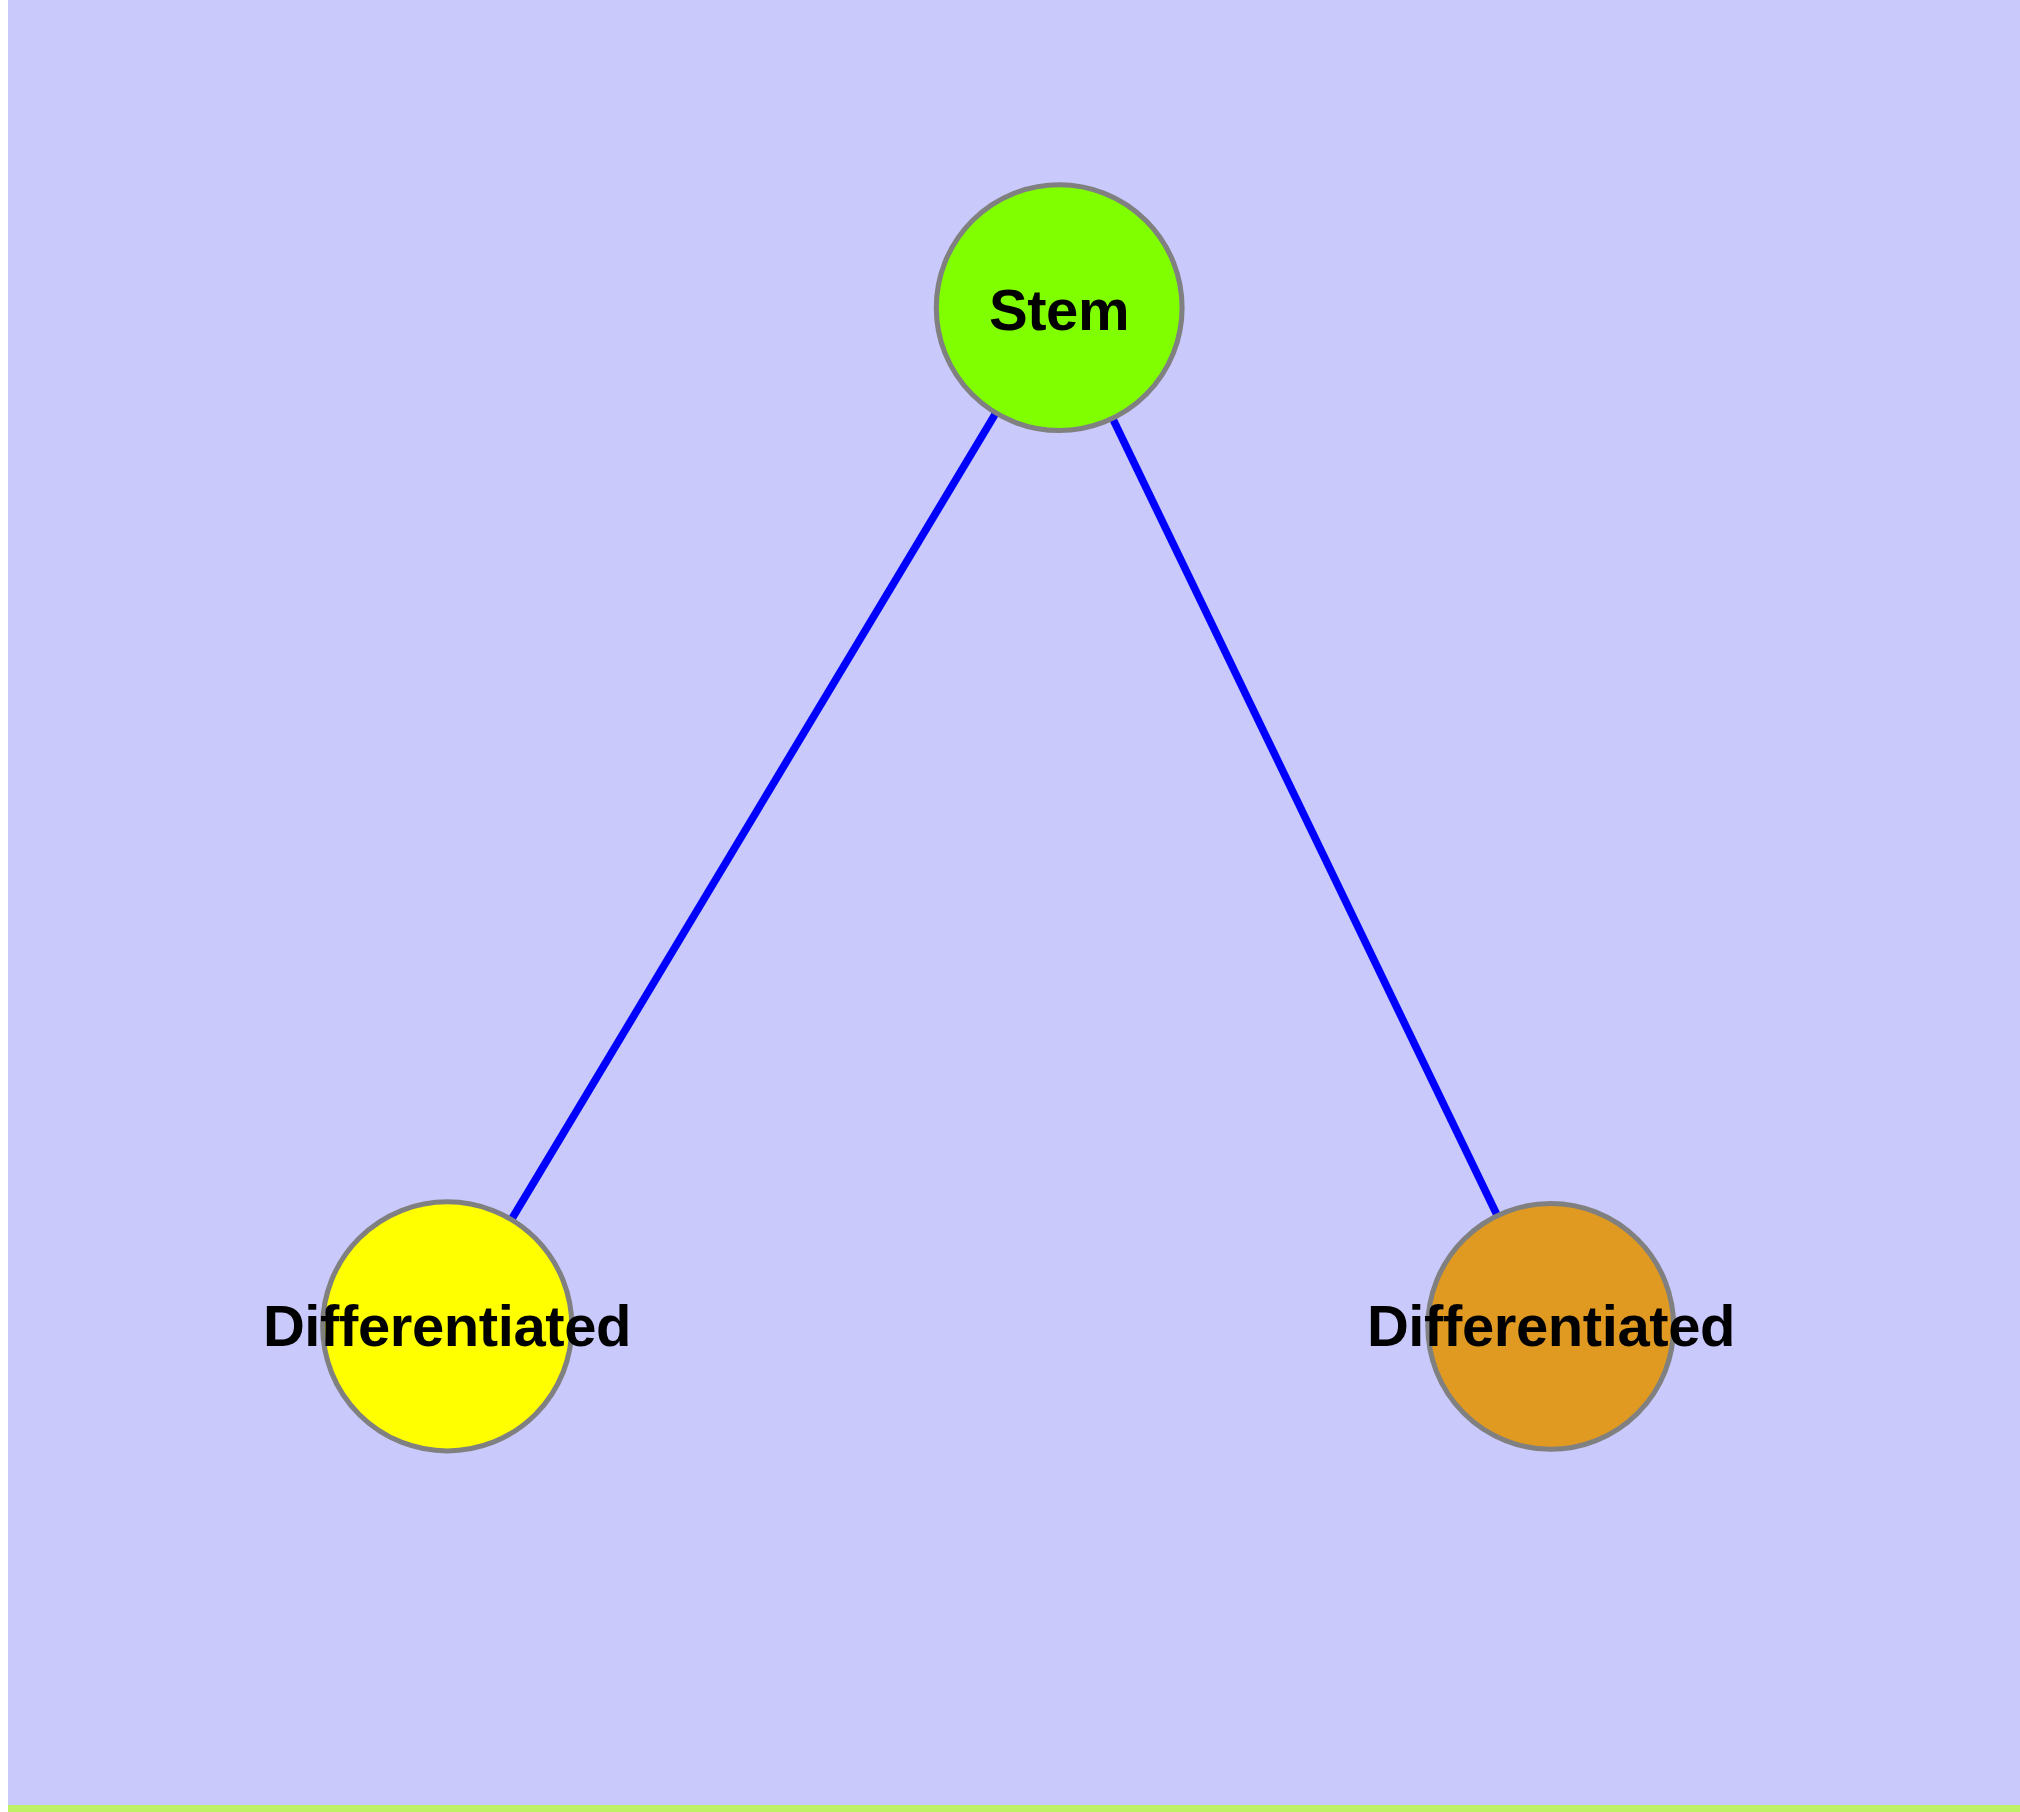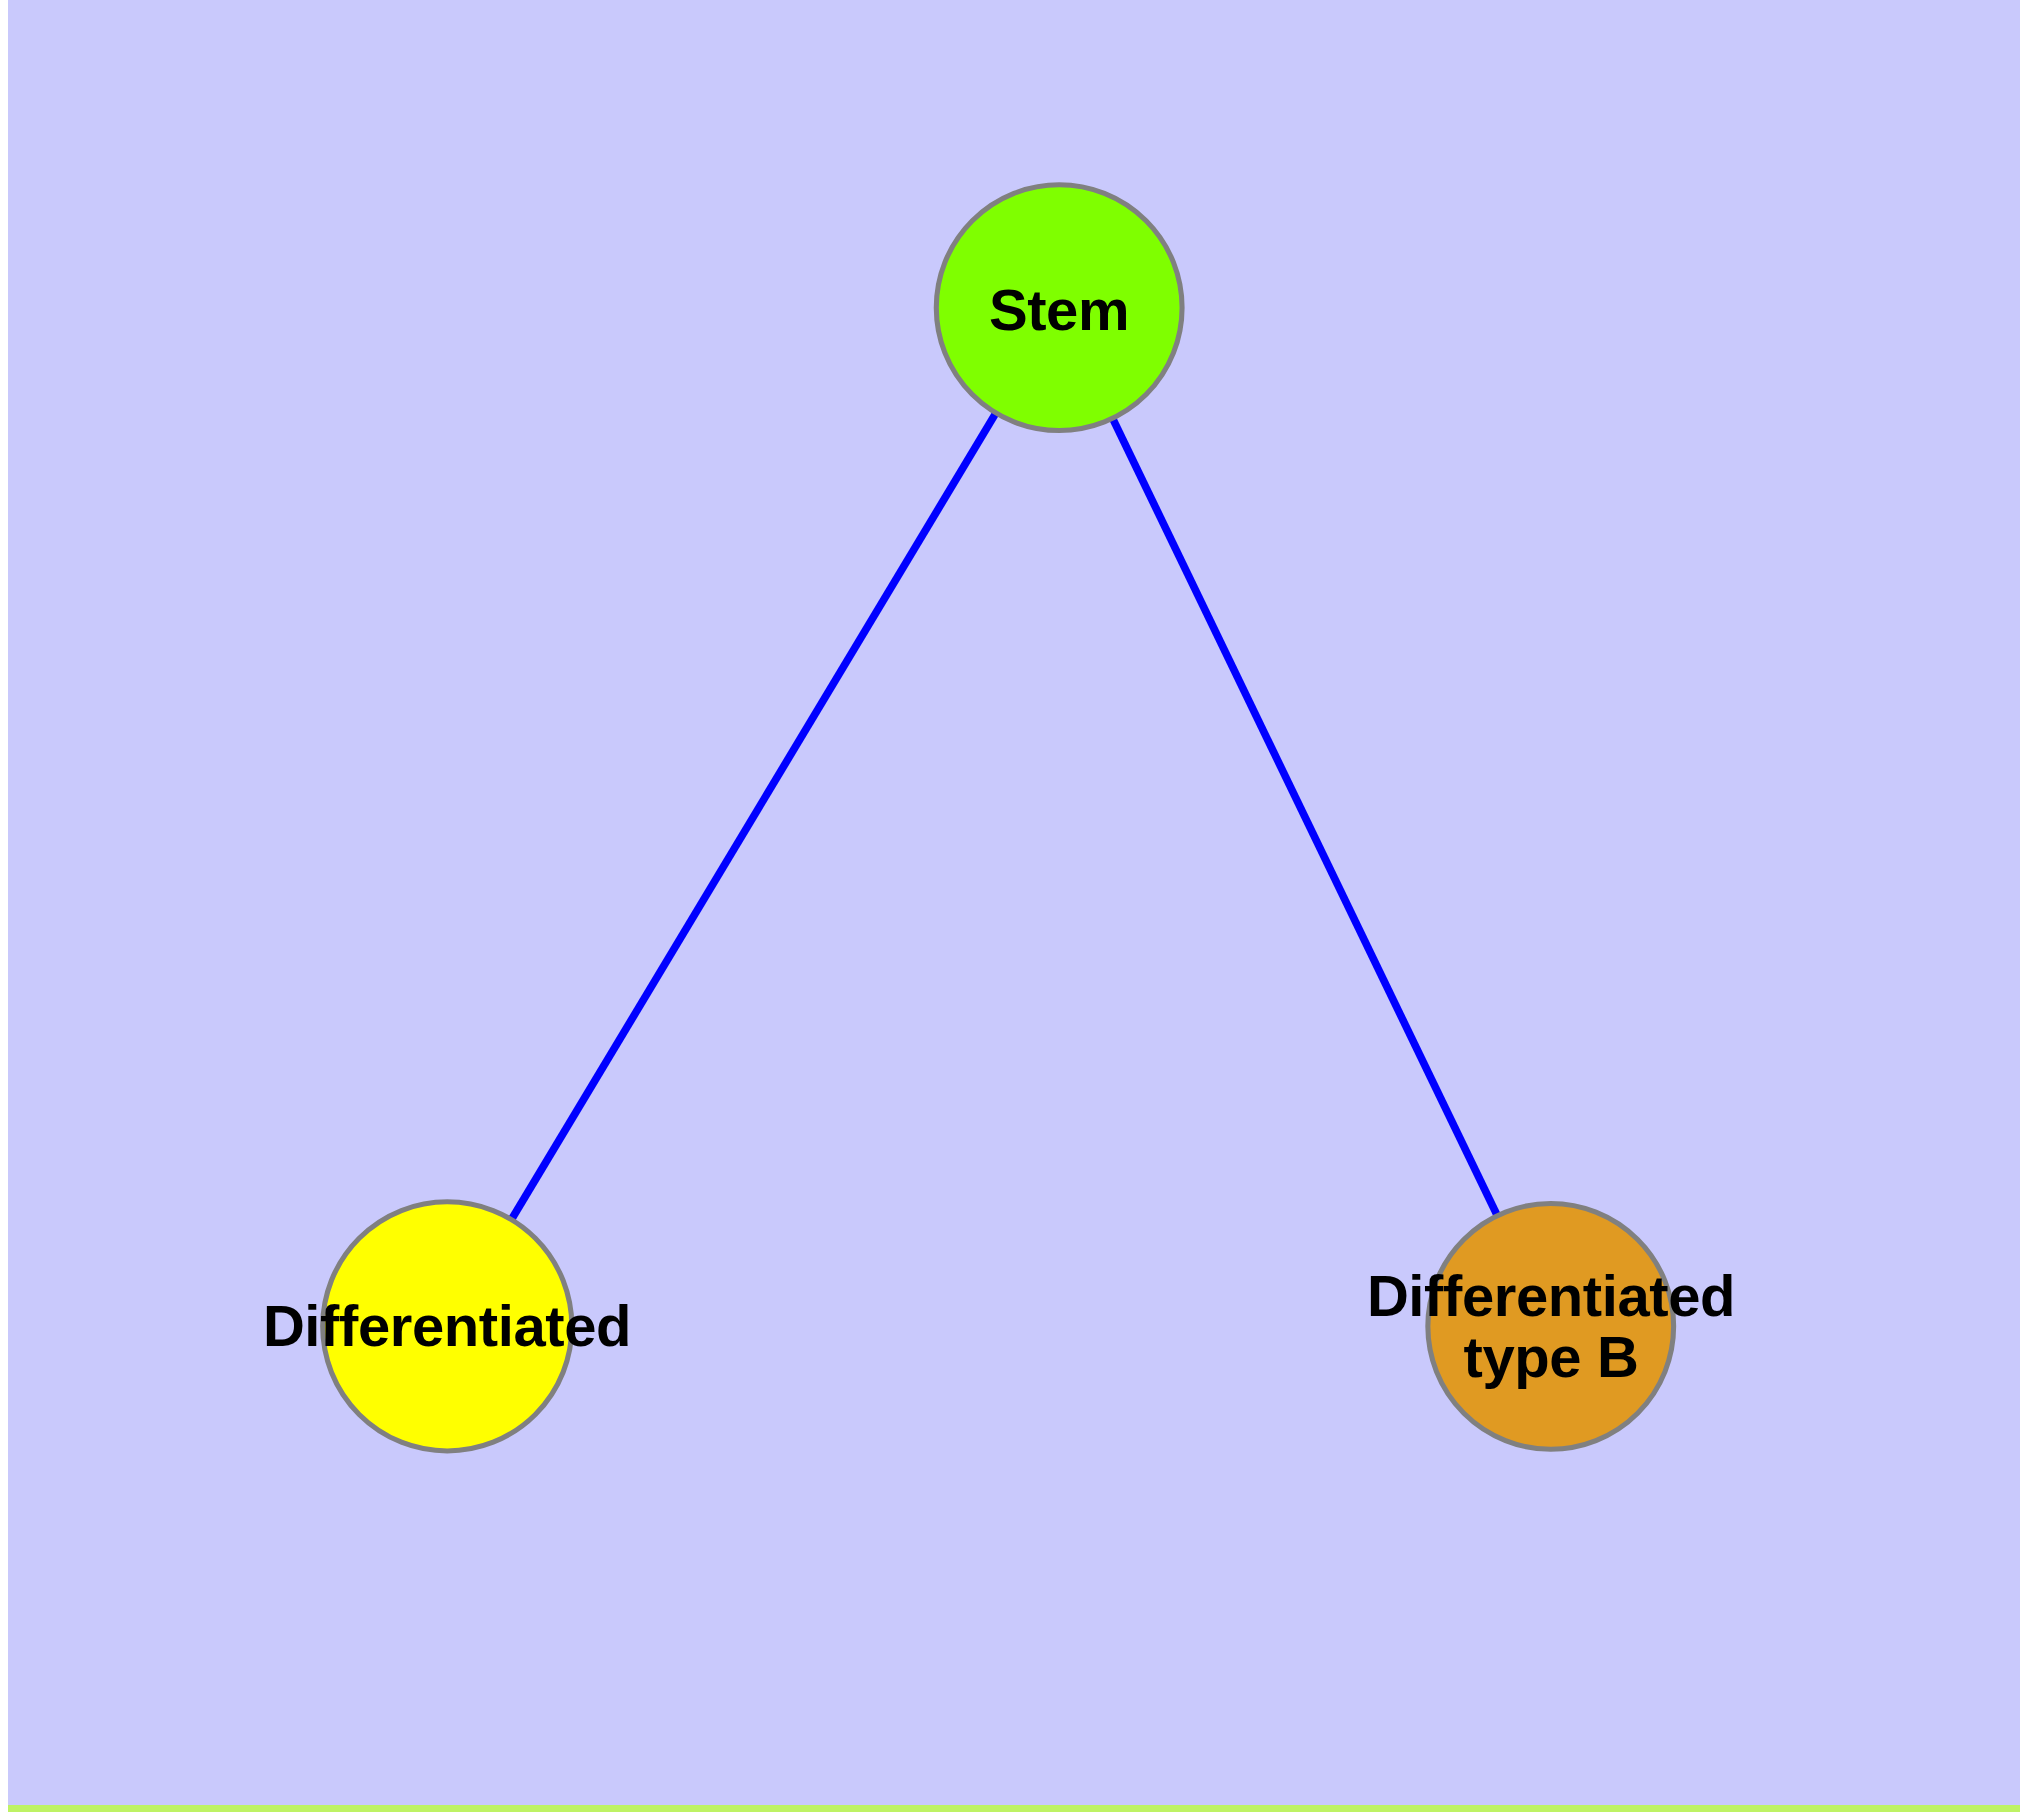--- a/index.html
+++ b/index.html
@@ -66,17 +66,16 @@
   <div class="node-label" style="left:1051px; top:310px;">
     <div>Stem</div>
   </div>
 
   <div class="node-label" style="left:439px; top:1326px;">
     <div>Differentiated</div>
   </div>
 
   <div class="node-label" style="left:1543px; top:1326px;">
     <div>Differentiated</div>
-    <div>type B</div>
   </div>
 
 </div>
 
 
 </body></html>

